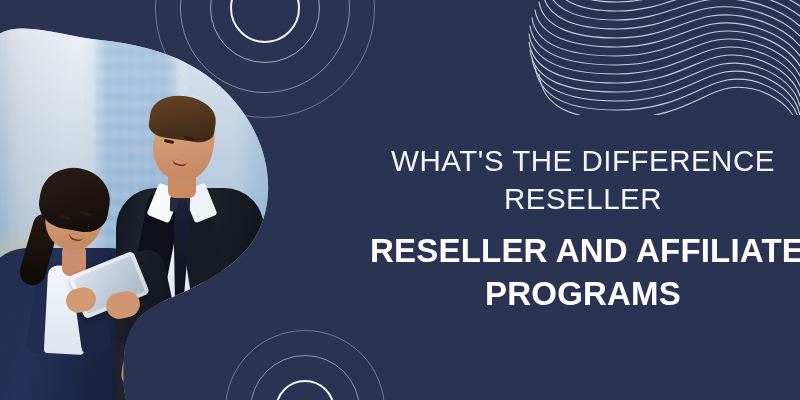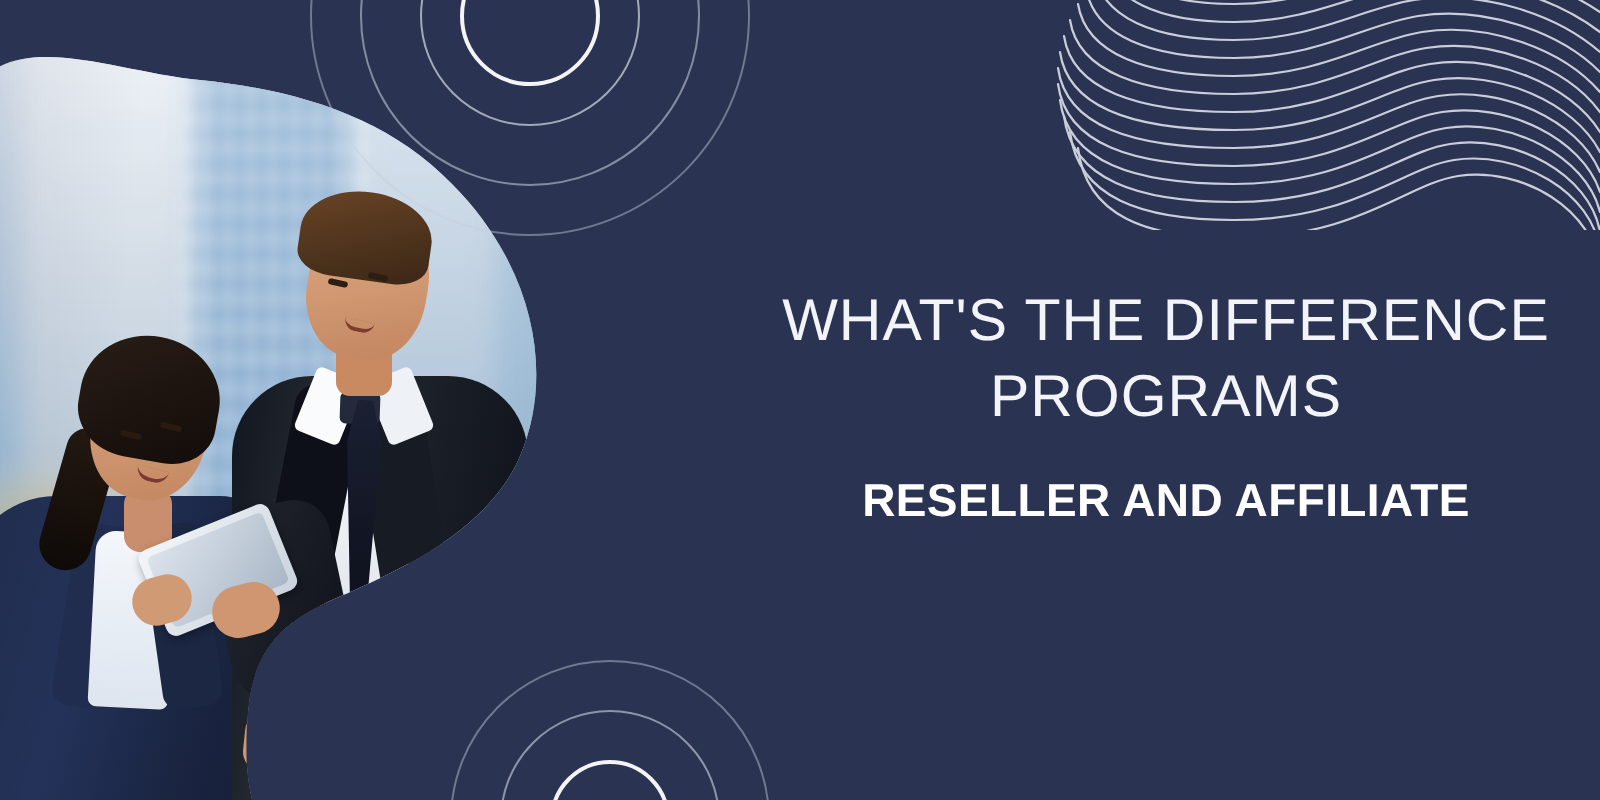--- a/index.html
+++ b/index.html
@@ -268,21 +268,21 @@
   }
   .line-light{
     font-size:29.5px;
     font-weight:300;
     letter-spacing:.5px;
     line-height:38px;
     color:#f2f4f8;
     white-space:nowrap;
   }
   .line-bold{
-    font-size:23px;
+    font-size:33px;
     font-weight:700;
     letter-spacing:.2px;
     line-height:43px;
     color:#ffffff;
     white-space:nowrap;
   }
   #headline-sub{margin-top:11px;}
 </style>
 </head>
 <body>
@@ -394,19 +394,20 @@
         <path d="M5,50 C9,81 42,92 92,92 C148,92 172,68 198,64 C230,59 268,78 275,106"></path>
         <path d="M7,58 C11,90 44,101 92,101 C150,101 174,76 200,72 C232,67 270,87 275,116"></path>
         <path d="M10,66 C14,99 46,110 92,110 C152,110 176,84 202,80 C234,75 272,96 275,126"></path>
         <path d="M14,74 C18,108 48,119 92,119 C154,119 178,92 204,88 C236,83 273,105 275,136"></path>
       </g>
     </svg>
   </div>
 
   <div id="headline">
     <div class="line-light">WHAT'S THE DIFFERENCE</div>
-    <div class="line-light">PROGRAMS</div>
+    <div class="line-light">RESELLER</div>
     <div id="headline-sub">
       <div class="line-bold">RESELLER AND AFFILIATE</div>
+      <div class="line-bold">PROGRAMS</div>
     </div>
   </div>
 
 </div>
 
 </body></html>

